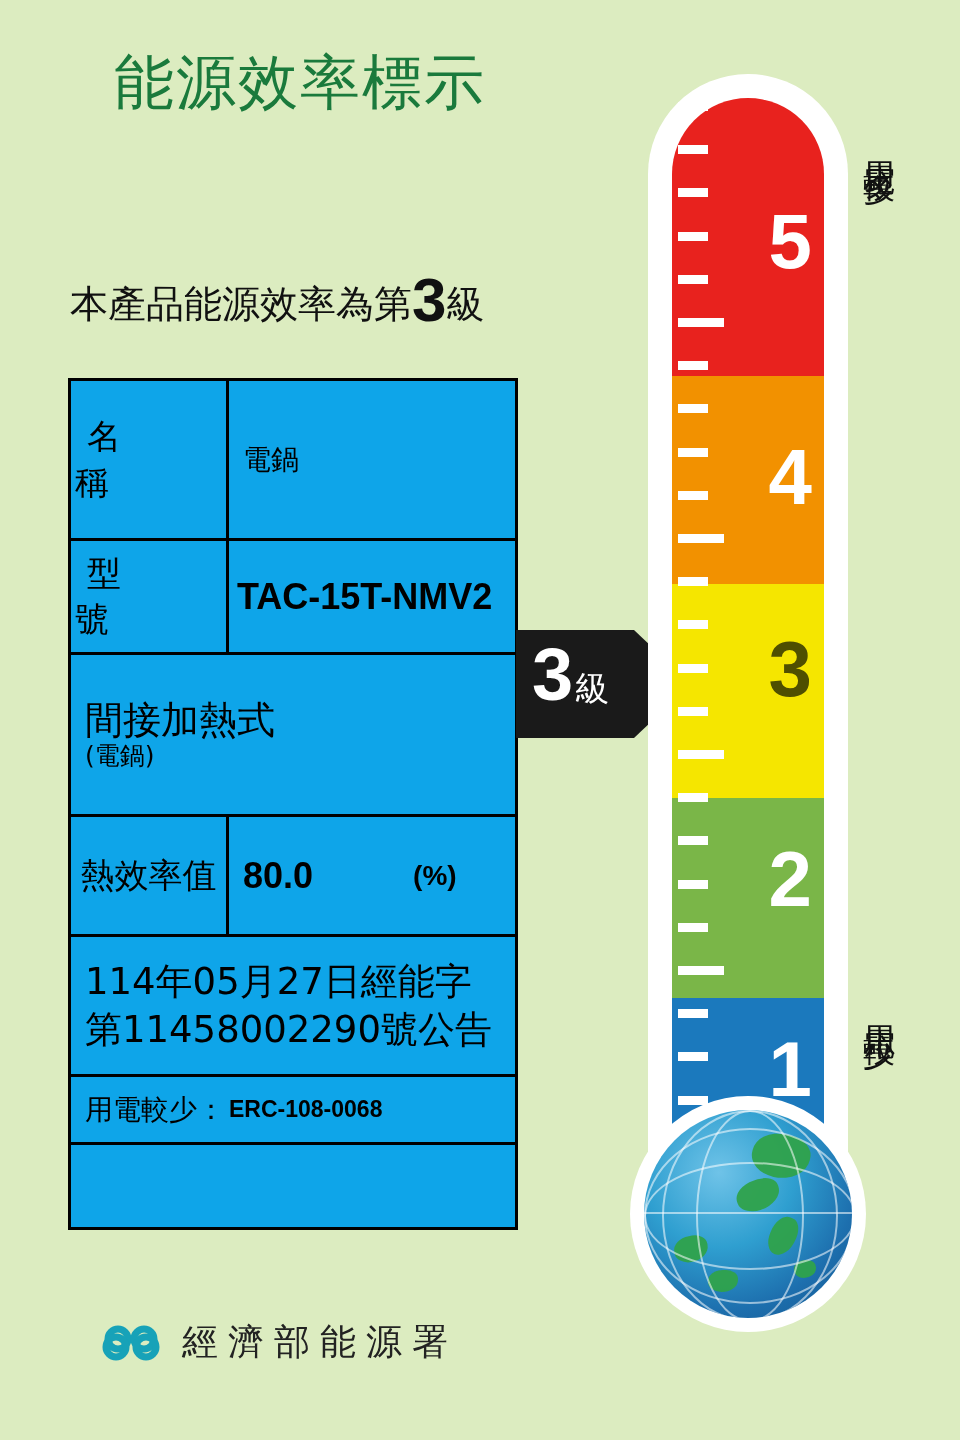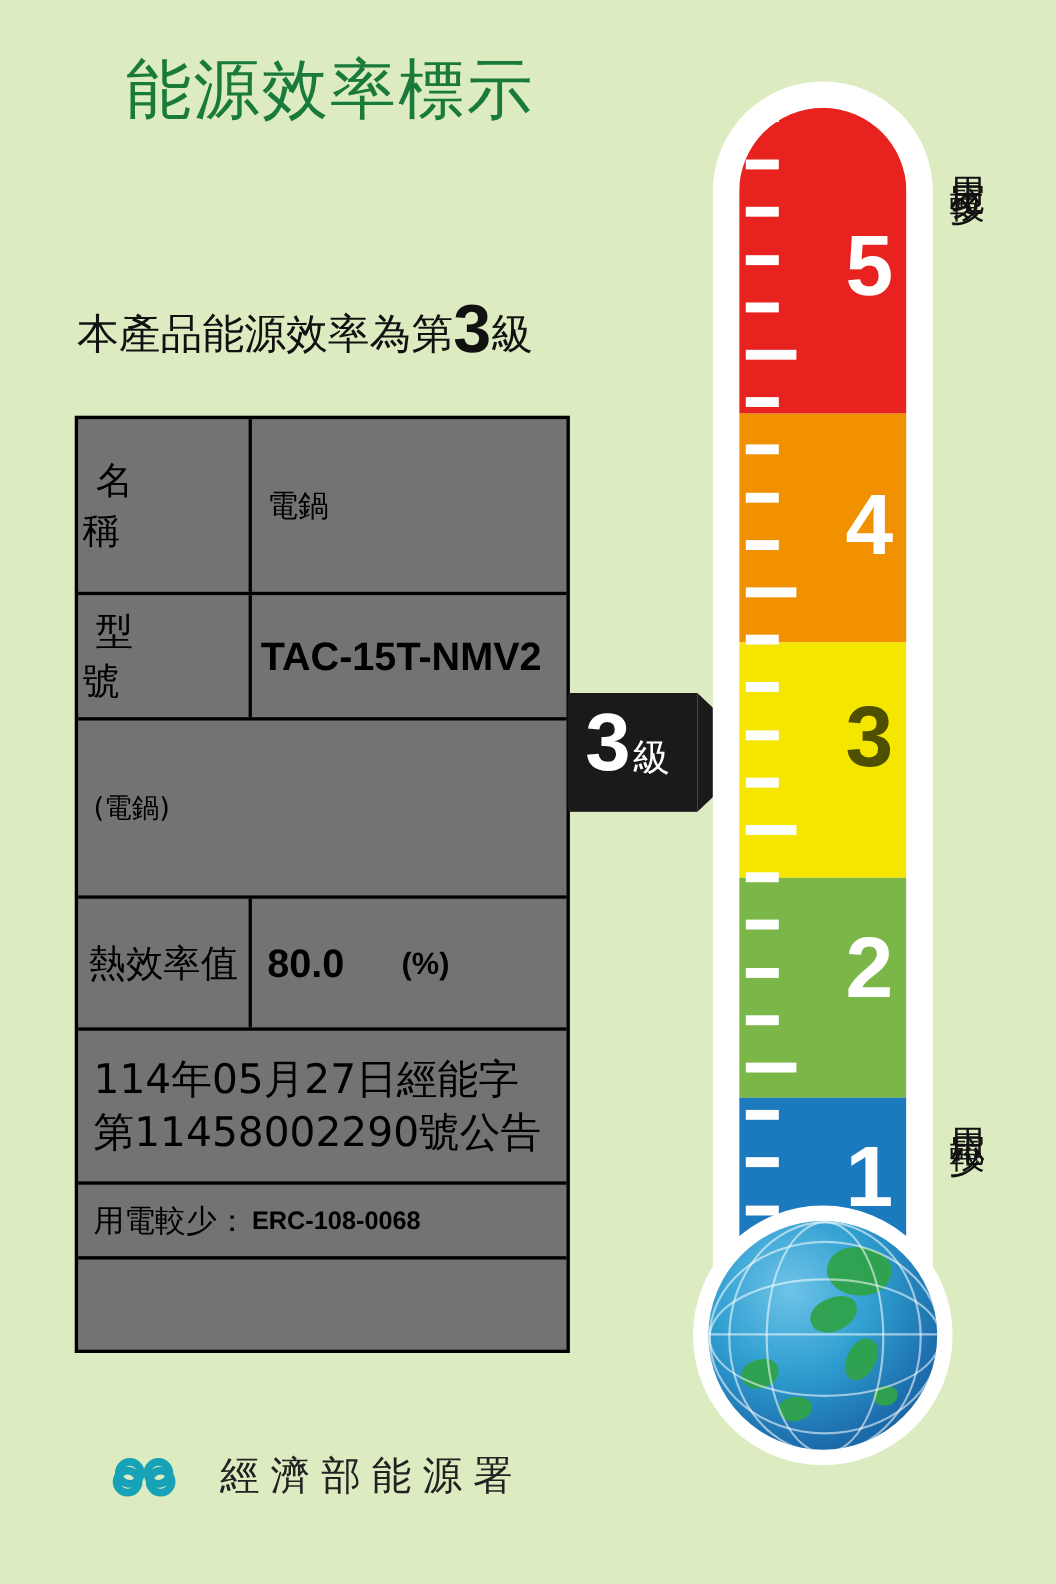--- a/index.html
+++ b/index.html
@@ -71,21 +71,21 @@
   }
 
   
   .info-table {
     position: absolute;
     left: 68px;
     top: 378px;
     width: 450px;
     border: 3px solid #000;
     box-sizing: border-box;
-    background: #737373;
+    background: #0ea5e9;
   }
   .row {
     display: flex;
     border-bottom: 3px solid #000;
     box-sizing: border-box;
   }
   .row:last-child { border-bottom: none; }
   .cell-label {
     width: 158px;
     box-sizing: border-box;
@@ -131,21 +131,21 @@
     line-height: 1.12;
   }
   .r-type .t1 { font-size: 38px; }
   .r-type .t2 { font-size: 25px; font-weight: normal; }
   .r-eff { height: 120px; }
   .r-eff .cell-value {
     font-family: "Liberation Sans", sans-serif;
     font-weight: bold;
     font-size: 36px;
     justify-content: flex-start;
-    gap: 52px;
+    gap: 100px;
   }
   .r-eff .unit {
     font-size: 28px;
     font-weight: bold;
   }
   .r-notice {
     height: 140px;
     flex-direction: column;
     justify-content: center;
     padding-left: 14px;
@@ -171,21 +171,21 @@
   }
   .r-blank { height: 82px; }
 
   
   .footer {
     position: absolute;
     left: 96px;
     top: 1318px;
     display: flex;
     align-items: flex-end;
-    gap: 32px;
+    gap: 14px;
   }
   .footer .logo {
     width: 72px;
     height: 48px;
   }
   .footer .agency {
     font-family: "DejaVu Sans", sans-serif;
     font-size: 36px;
     color: #222;
     letter-spacing: 10px;
@@ -380,20 +380,21 @@
       <div class="cell-value">電鍋</div>
     </div>
 
     <div class="row r-model">
       <div class="cell-label">型　號</div>
       <div class="cell-value">TAC-15T-NMV2</div>
     </div>
 
     <div class="row r-type">
       <div class="cell-value">
+        <span class="t1">間接加熱式</span>
         <span class="t2">(電鍋)</span>
       </div>
     </div>
 
     <div class="row r-eff">
       <div class="cell-label nospace">熱效率值</div>
       <div class="cell-value">
         <span>80.0</span>
         <span class="unit">(%)</span>
       </div>

